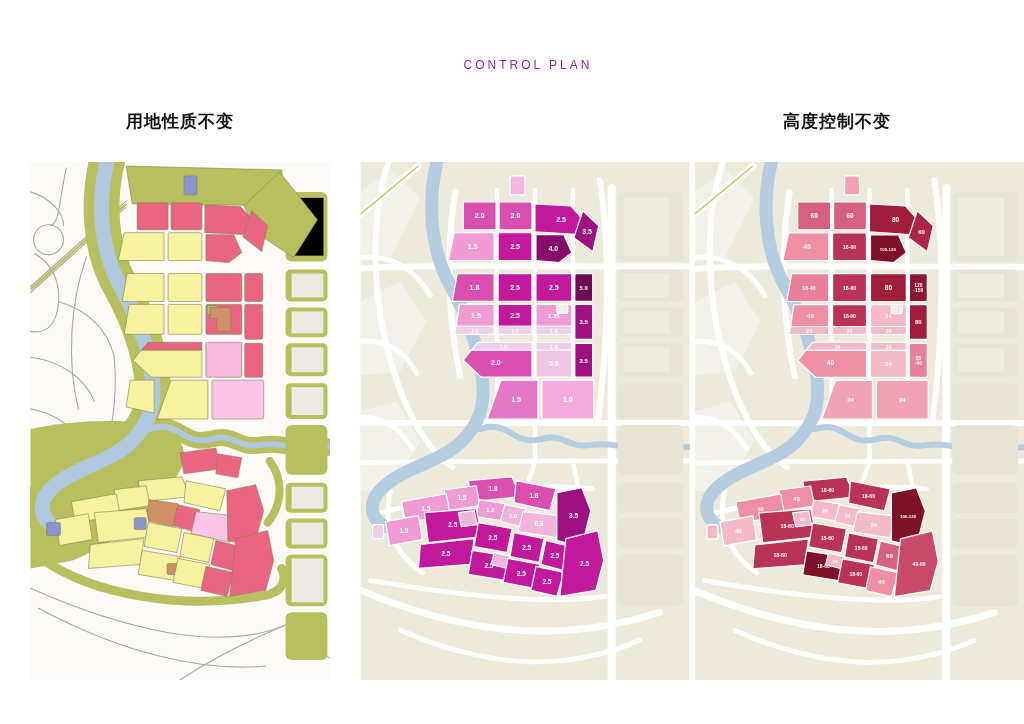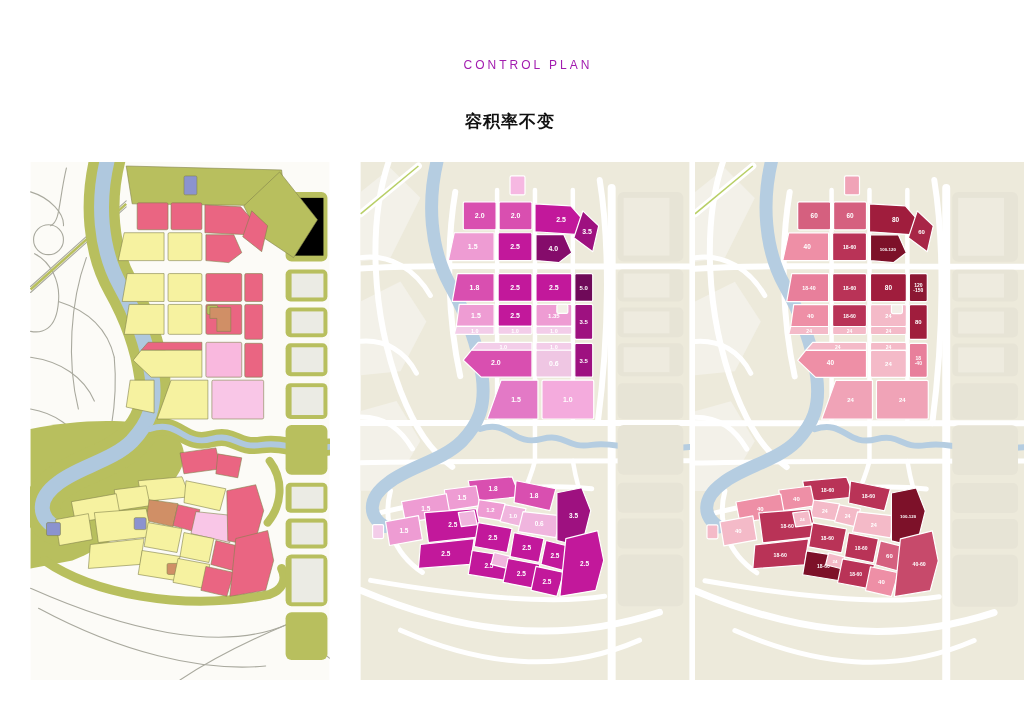--- a/index.html
+++ b/index.html
@@ -27,21 +27,22 @@
   .road{fill:none;stroke:#ffffff;stroke-linecap:round;}
   .oroad{fill:none;stroke:#a9a99e;stroke-width:1.1;stroke-linecap:round;}
   .riverband{fill:none;stroke-linecap:round;}
 </style>
 </head>
 <body>
 
 <div id="stage">
   <div class="subtitle">CONTROL PLAN</div>
 
-  <div class="heading" id="h-far">容积率不变</div>
+  <div class="heading" id="h-landuse">用地性质不变</div>
+  <div class="heading" id="h-height">高度控制不变</div>
 
   <div class="panel" id="p-landuse">
     <svg class="lu" width="300" height="518" viewBox="0 0 300 520">
       <rect x="0" y="0" width="300" height="520" fill="#fcfbf7"></rect>
 
       <g>
         <circle class="oroad" cx="18" cy="78" r="15"></circle>
         <path class="oroad" d="M 36,6 C 28,40 30,60 20,64"></path>
         <path class="oroad" d="M 0,30 C 20,36 34,52 33,64"></path>
         <path class="oroad" d="M 4,92 C 20,100 30,120 28,140 C 26,170 10,172 0,170"></path>

